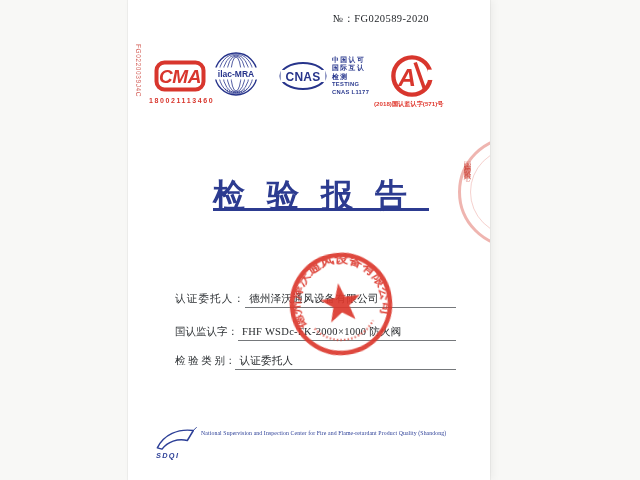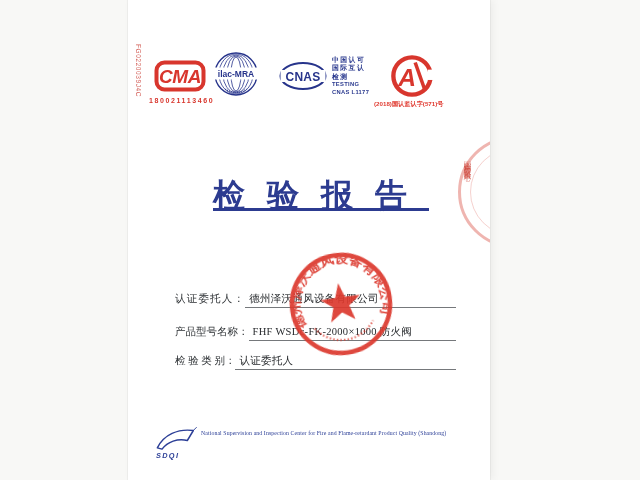--- a/index.html
+++ b/index.html
@@ -55,20 +55,23 @@
   .footer-text{padding-top:3px;}
   .footer-zh{font-family:"Liberation Sans",sans-serif;font-size:13px;font-weight:bold;
              color:#2c3f97;white-space:nowrap;}
   .footer-en{font-size:5.8px;color:#2c3f97;margin-top:2px;letter-spacing:.1px;white-space:nowrap;}
 </style>
 </head>
 <body>
 
 <div class="page">
 
+  <div class="abs report-no">
+    <span>№：</span><span>FG020589-2020</span>
+  </div>
 
   <div class="abs side-code">FG0220039J4C</div>
 
   <svg class="abs cma" viewBox="0 0 104 64">
     <rect x="5" y="5" width="94" height="54" rx="16" fill="none" stroke="#d8362d" stroke-width="8"></rect>
     <text x="52" y="46" text-anchor="middle" font-family="'Liberation Sans',sans-serif" font-size="38" font-weight="900" font-style="italic" letter-spacing="-1" fill="#d8362d">CMA</text>
   </svg>
   <div class="abs cma-number">180021113460</div>
 
   <svg class="abs ilac" viewBox="0 0 44 52">
@@ -111,21 +114,21 @@
 
   <div class="abs title-zh">检验报告</div>
 
   <div class="field-row row-0">
     <span class="field-label">认证委托人：</span>
     <span class="field-value-wrap">
       <span class="field-value">德州泽沃通风设备有限公司</span>
     </span>
   </div>
   <div class="field-row row-1">
-    <span class="field-label">产品型号名称：</span>
+    <span class="field-label">国认监认字：</span>
     <span class="field-value-wrap">
       <span class="field-value">FHF WSDc-FK-2000×1000 防火阀</span>
     </span>
   </div>
   <div class="field-row row-2">
     <span class="field-label">检 验 类 别：</span>
     <span class="field-value-wrap">
       <span class="field-value">认证委托人</span>
     </span>
   </div>

